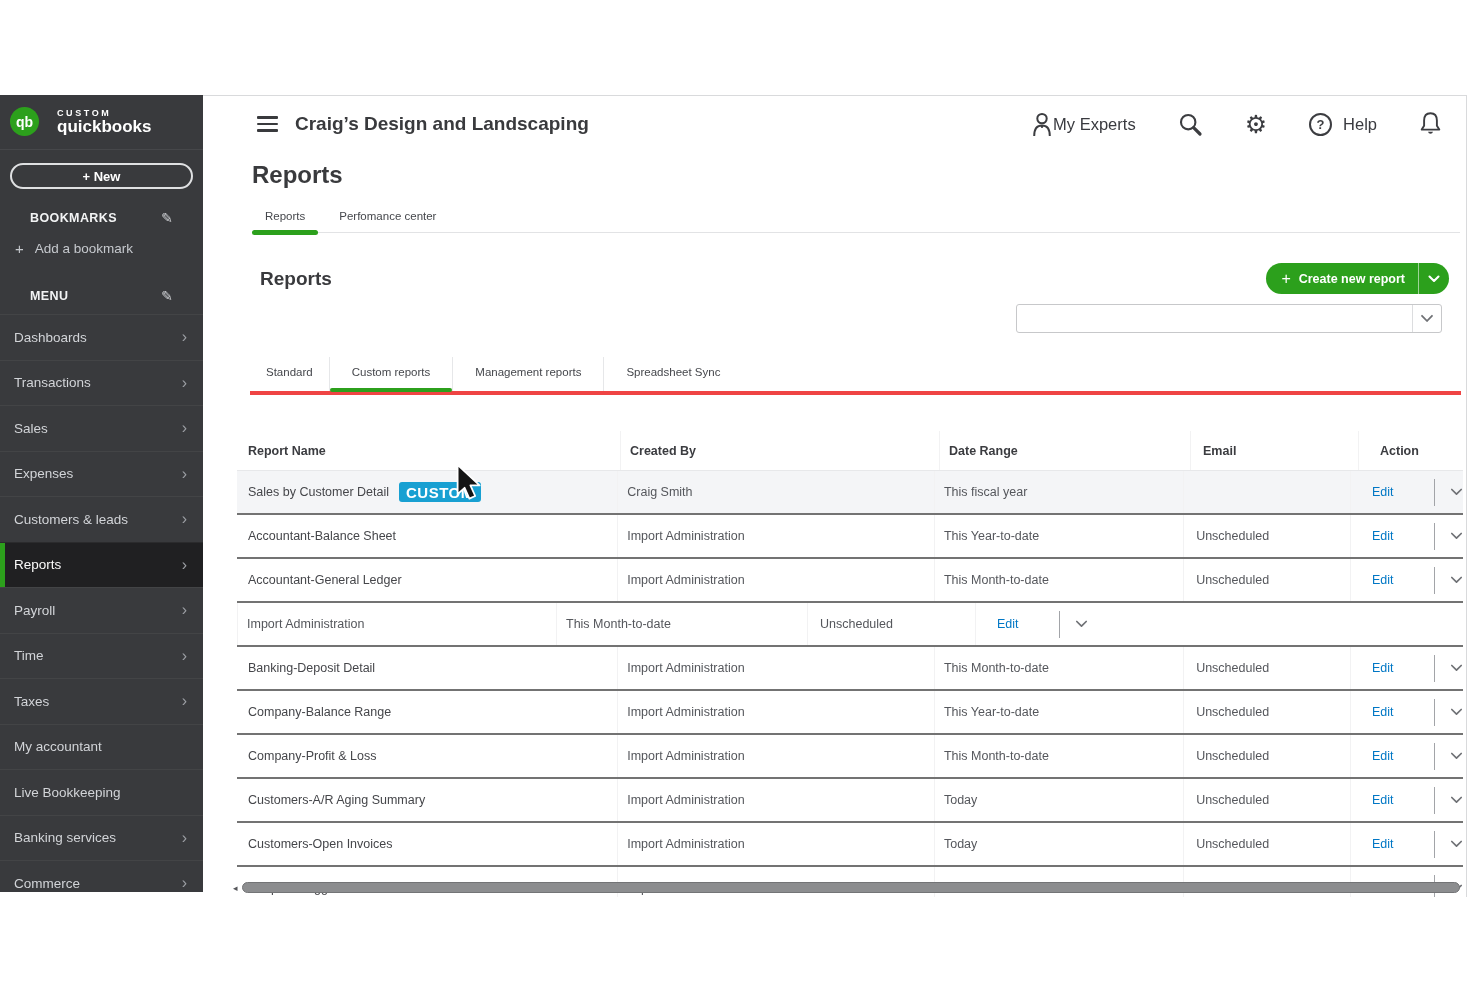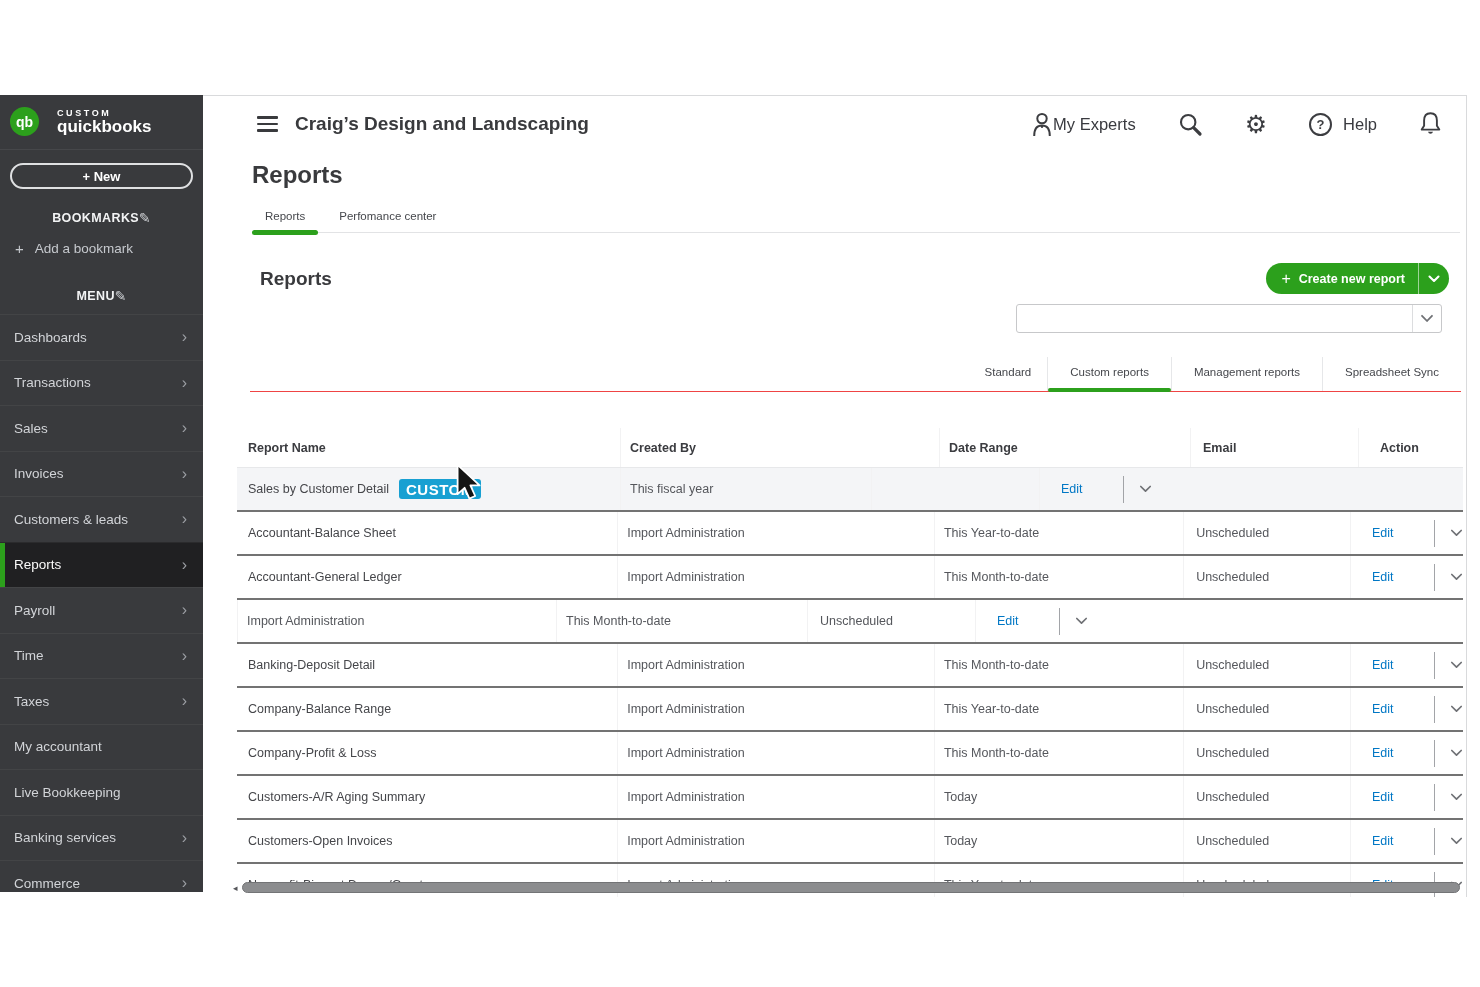--- a/index.html
+++ b/index.html
@@ -14,21 +14,21 @@
   .app { position:absolute; top:95px; left:0; width:1467px; height:802px; display:flex; }
 
   
   .sidebar { width:203px; min-width:203px; height:797px; background:#393a3d; color:#d6d8dc; overflow:hidden; }
   .brand { display:flex; align-items:center; gap:18px; padding:12px 12px 13px 10px; border-bottom:1px solid rgba(255,255,255,.07); }
   .qb-circle { width:29px; height:29px; border-radius:50%; background:#2ca01c; color:#fff; font-weight:bold; font-size:14px; display:flex; align-items:center; justify-content:center; }
   .brand-text { display:flex; flex-direction:column; }
   .brand-intuit { font-size:9px; font-weight:bold; letter-spacing:2.6px; color:#fff; line-height:10px; }
   .brand-product { font-size:17px; font-weight:bold; color:#fff; line-height:18px; }
   .new-btn { margin:13px 10px 16px; border:2px solid #dfe0e2; border-radius:15px; height:26px; display:flex; align-items:center; justify-content:center; color:#fff; font-size:13px; font-weight:bold; cursor:pointer; }
-  .side-row { display:flex; align-items:center; justify-content:center; padding:5px 6px; }
+  .side-row { display:flex; align-items:center; justify-content:space-between; padding:5px 30px; }
   .side-heading { font-size:12.5px; font-weight:bold; color:#f2f3f4; letter-spacing:.4px; }
   .pencil { color:#cfd1d5; font-size:14px; cursor:pointer; }
   .add-bm { display:flex; align-items:center; gap:11px; padding:9px 15px 16px; font-size:13.5px; color:#c6c9ce; cursor:pointer; }
   .add-bm .plus { font-size:15px; }
   .menu-row { margin-top:10px; }
   .nav { margin-top:5px; }
   .nav-item { position:relative; height:45.5px; display:flex; align-items:center; justify-content:space-between; padding:0 16px 0 14px; font-size:13.5px; color:#d2d4d8; border-top:1px solid rgba(255,255,255,.05); cursor:pointer;gap:17px; }
   .nav-item.selected { background:#202022; color:#fafafa; }
   .nav-item.selected::before { content:""; position:absolute; left:0; top:0; bottom:0; width:5px; background:#2ca01c; }
   .nav-chevron { color:#9b9ea3; font-size:16px; line-height:1; }
@@ -60,21 +60,21 @@
   .create-main { display:flex; align-items:center; gap:8px; padding:0 13px 0 15px; font-size:12.5px; font-weight:bold; }
   .create-plus { font-size:16px; font-weight:normal; line-height:1; }
   .create-divider { width:1px; background:rgba(255,255,255,.55); }
   .create-caret { width:30px; display:flex; align-items:center; justify-content:center; }
 
   .combo-row { display:flex; justify-content:flex-end; padding:10px 24px 0 0; }
   .combo { width:426px; height:29px; border:1px solid #c7c8ca; border-radius:3px; display:flex; background:#fff; cursor:pointer; }
   .combo-value { flex:1; font-size:12.5px; padding:6px 10px; color:#393a3d; }
   .combo-caret { width:29px; border-left:1px solid #dcdddf; display:flex; align-items:center; justify-content:center; }
 
-  .sub-tabs { display:flex; margin:24px 5px 0 47px; border-bottom:1px solid #ef4444;justify-content:flex-end; }
+  .sub-tabs { display:flex; margin:24px 5px 0 47px; border-bottom:4px solid #ef4444; }
   .sub-tab { font-size:11.5px; color:#45474c; padding:9px 22px 13px; border-left:1px solid #e6e7e9; position:relative; cursor:pointer; }
   .sub-tab:first-child { border-left:none; padding:9px 16px 13px; }
   .sub-tab.active::after { content:""; position:absolute; left:0; right:0; bottom:-1px; height:4.5px; background:#2ca01c; border-radius:2.5px; }
 
   .tbl { margin:36px 3px 0 34px; }
   .tr { display:flex; align-items:stretch; height:44px; border-bottom:2px solid #737373; font-size:12.5px; color:#55575c; }
   .tr.head { height:40px; color:#3b3c40; font-weight:bold; border-bottom:1px solid #e7e8ea; }
   .tr.highlight { background:#f4f5f7; }
   .td { display:flex; align-items:center; }
   .c-name    { width:383px; padding-left:11px; color:#45464a; }
@@ -127,21 +127,21 @@
   </div>
         <div class="nav-item">
     <span>Transactions</span>
     <span class="nav-chevron">›</span>
   </div>
         <div class="nav-item">
     <span>Sales</span>
     <span class="nav-chevron">›</span>
   </div>
         <div class="nav-item">
-    <span>Invoices</span>
+    <span>Expenses</span>
     <span class="nav-chevron">›</span>
   </div>
         <div class="nav-item">
     <span>Customers &amp; leads</span>
     <span class="nav-chevron">›</span>
   </div>
         <div class="nav-item selected">
     <span>Reports</span>
     <span class="nav-chevron">›</span>
   </div>
@@ -264,20 +264,21 @@
         <div class="td c-date">Date Range</div>
         <div class="td c-email">Email</div>
         <div class="td c-action">Action</div>
       </div>
       <div id="tbl-body">
           <div class="tr highlight">
     <div class="td c-name">
       <span>Sales by Customer Detail</span>
       <span class="badge">CUSTOM</span>
     </div>
+    <div class="td c-created">Craig Smith</div>
     <div class="td c-date">This fiscal year</div>
     <div class="td c-email"></div>
     <div class="td c-action">
       <span class="edit-link">Edit</span>
       <span class="action-div"></span>
       <span class="row-caret">
         <svg width="13" height="8" viewBox="0 0 13 8">
           <polyline points="1.8,1.5 6.5,6.2 11.2,1.5" fill="none" stroke="#6f7175" stroke-width="1.7" stroke-linecap="round" stroke-linejoin="round"></polyline>
         </svg>
       </span>

